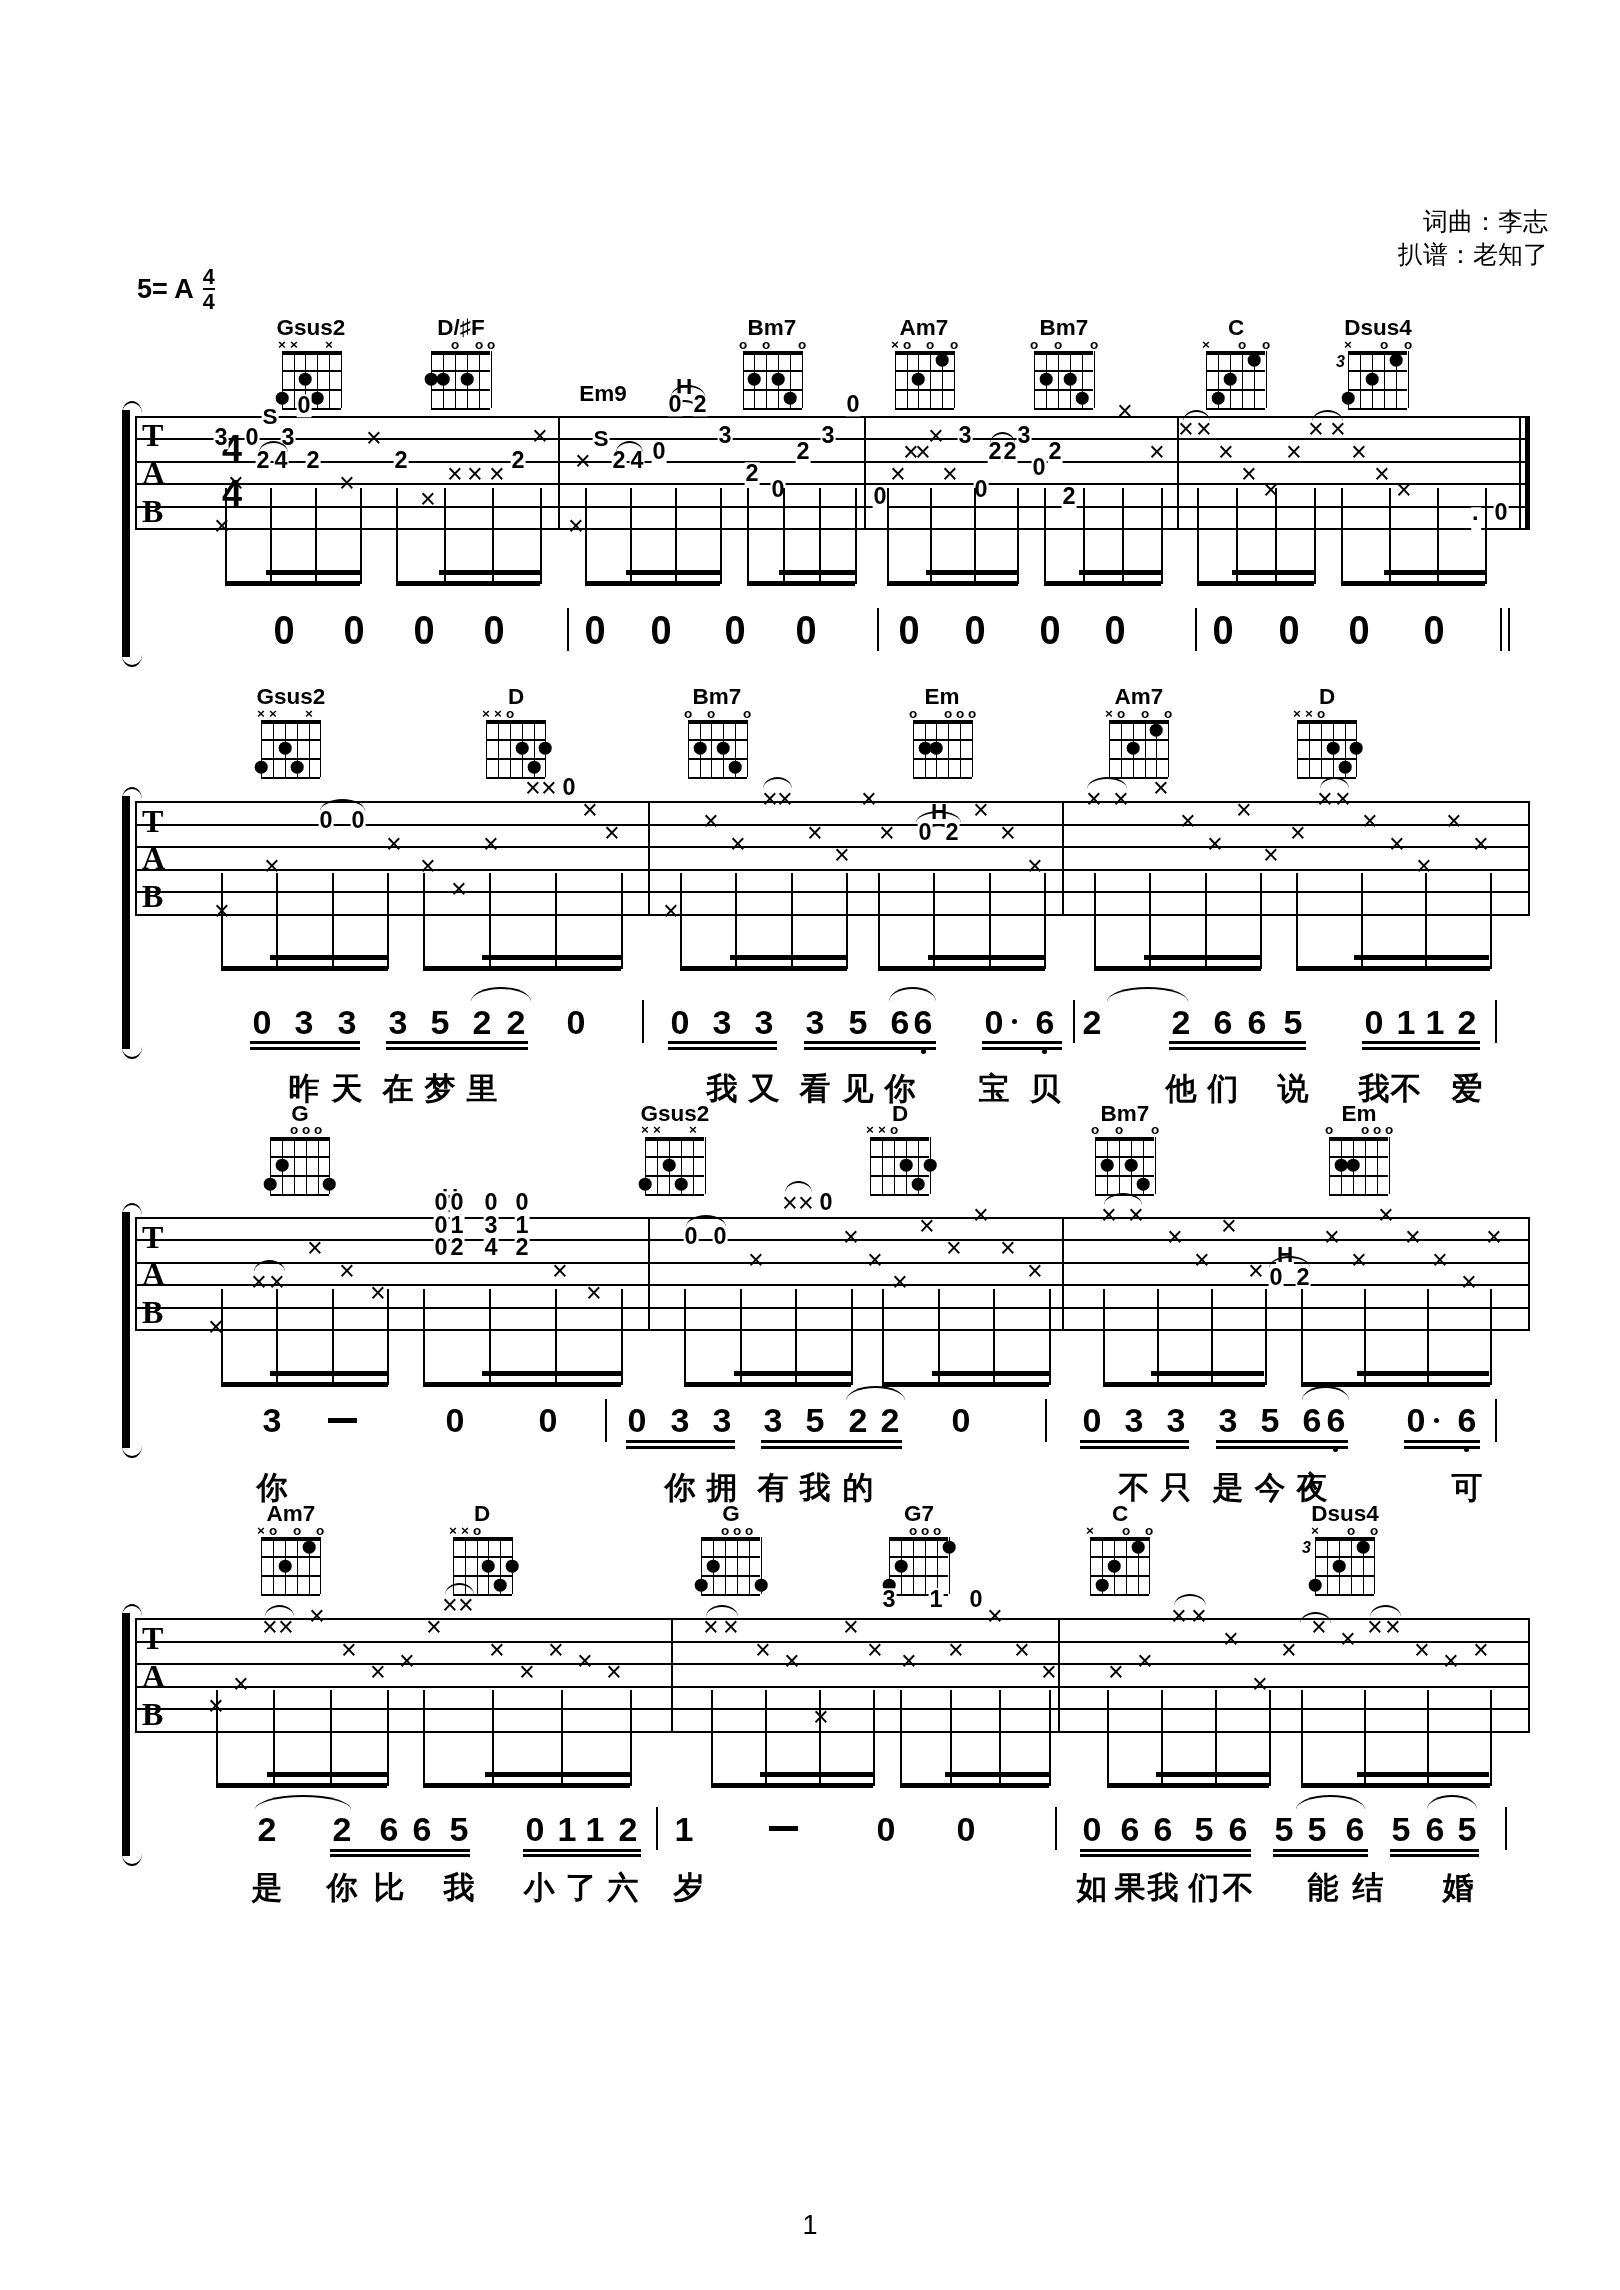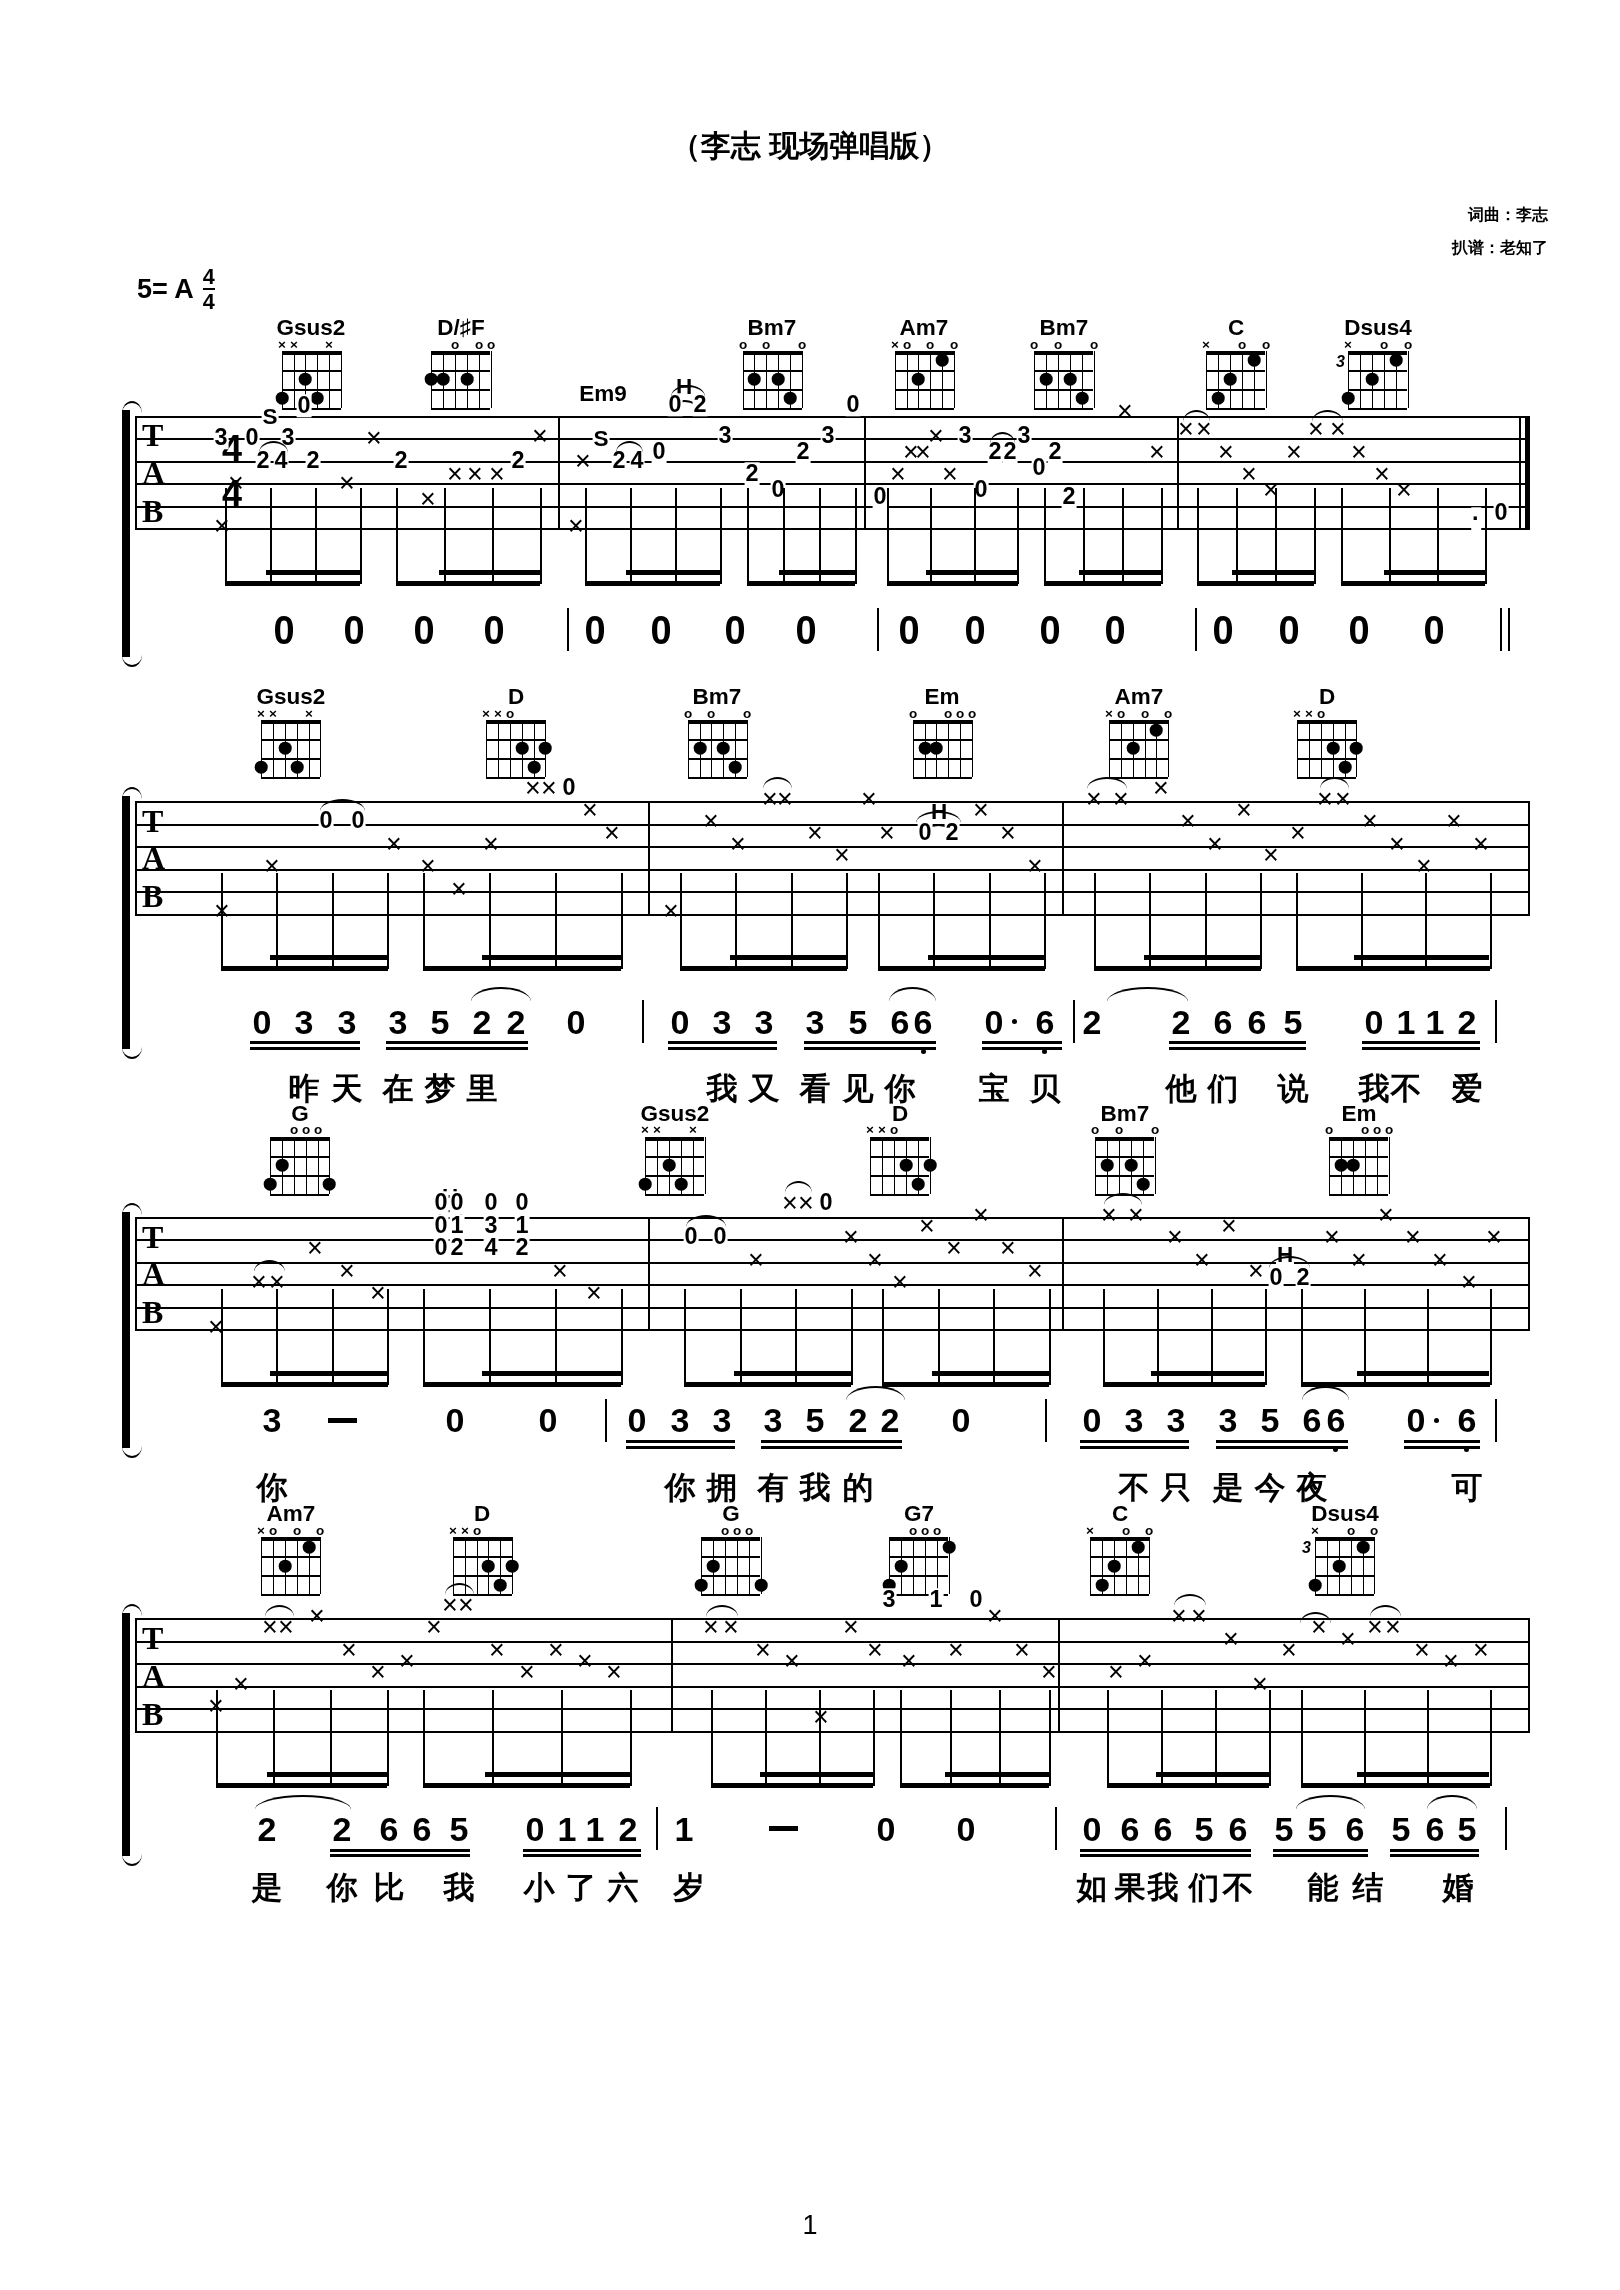--- a/index.html
+++ b/index.html
@@ -1,21 +1,21 @@
 <!DOCTYPE html>
 <html style="font-size:14.4px"><head>
 <meta charset="utf-8">
 <style>
   html,body{margin:0;padding:0;background:#888;}
   #sheet{position:relative;width:1620px;height:2291px;background:#ffffff;margin:0 auto;
          font-family:"Liberation Sans",sans-serif;color:#000;overflow:hidden;}
   .abs{position:absolute;}
   .title{width:100%;text-align:center;font-size:47px;font-weight:bold;letter-spacing:5.4px;}
   .subtitle{width:100%;text-align:center;font-size:30px;font-weight:bold;}
-  .credit{right:72px;text-align:left;font-size:16px;font-weight:bold;}
+  .credit{right:72px;text-align:left;font-size:25px;font-weight:normal;}
   .keyline{left:137px;font-size:27px;font-weight:bold;display:flex;align-items:center;gap:9px;}
   .frac{display:inline-flex;flex-direction:column;align-items:center;font-size:21.6px;line-height:1;font-weight:bold;}
   .frac .fb{border-top:2.7px solid #000;padding-top:1.8px;}
   .staffline{height:1.8px;background:#000;}
   .barline{width:1.8px;background:#000;}
   .barline.thick{width:5.4px;}
   .tabletter{font-family:"Liberation Serif",serif;font-size:32px;font-weight:bold;line-height:1;}
   .note{transform:translate(-50%,-50%);font-size:23.4px;font-weight:bold;line-height:1;background:#fff;padding:0 0.9px;}
   .note.x{font-size:27px;font-weight:400;background:transparent;}
   .note.tech{font-size:22.5px;}
@@ -36,21 +36,20 @@
   .under{height:2.7px;background:#000;}
   .ndot{width:5.4px;height:5.4px;border-radius:50%;background:#000;}
   .lyric{transform:translateX(-50%);font-size:31px;font-weight:bold;}
   .bracket{width:8px;background:#000;}
   .pagenum{width:100%;text-align:center;font-size:27px;}
 </style>
 </head>
 <body>
 
 <div id="sheet">
-  <div class="abs subtitle" style="top:126px;left:0;">（李志 现场弹唱版）</div>
   <div class="abs credit" style="top:205px;">词曲：李志</div>
   <div class="abs credit" style="top:238px;">扒谱：老知了</div>
   <div class="abs keyline" style="top:266px;">
     <span>5= A</span>
     <span class="frac">
       <span>4</span>
       <span class="fb">4</span>
     </span>
   </div>
   <div class="abs pagenum" style="top:2210px;left:0;">1</div>

